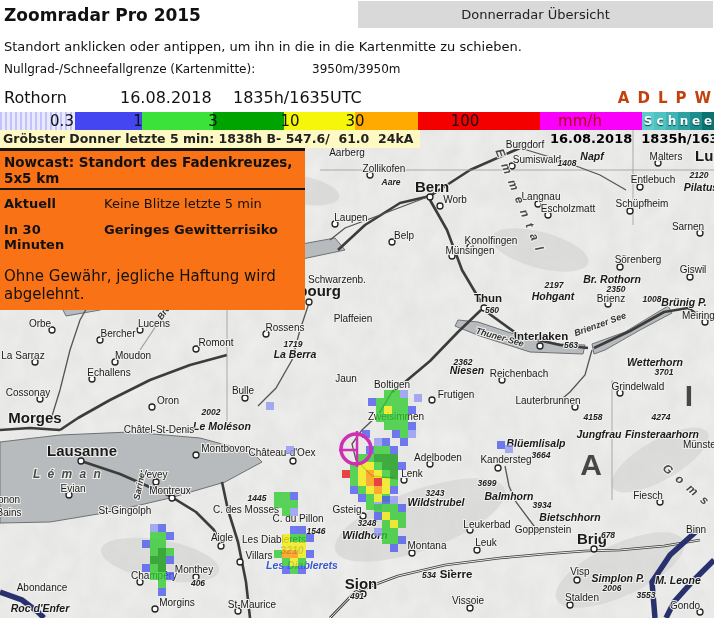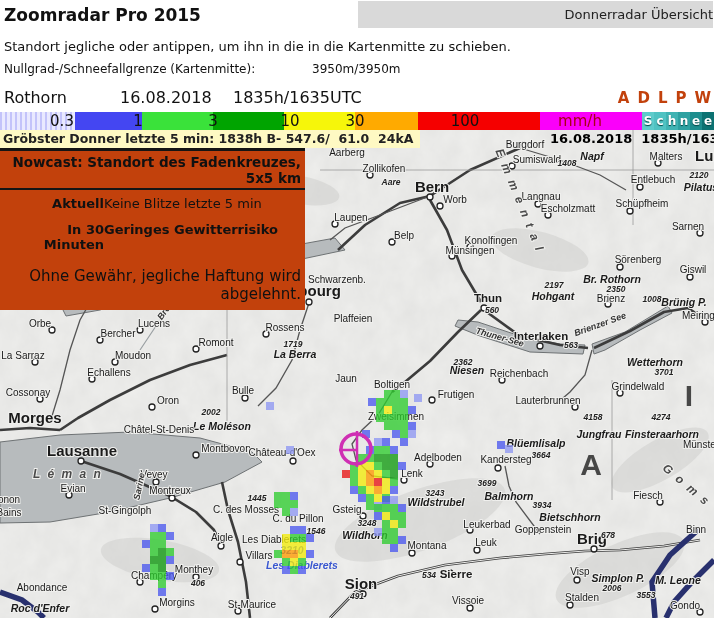--- a/index.html
+++ b/index.html
@@ -1,21 +1,21 @@
 <!DOCTYPE html>
 <html><head>
 <meta charset="utf-8">
 <style>
   html,body{margin:0;padding:0;background:#fff;}
   body{width:714px;height:618px;overflow:hidden;font-family:"DejaVu Sans",sans-serif;color:#111;position:relative;}
   
   .hdr{position:relative;height:30px;}
   .title{position:absolute;left:4px;top:5px;font-size:17px;font-weight:bold;}
   .ov-btn{position:absolute;left:358px;top:1px;width:355px;height:27px;background:#d9d9d9;
-          text-align:right;line-height:27px;font-size:13px;color:#222;cursor:pointer;}
+          text-align:center;line-height:27px;font-size:13px;color:#222;cursor:pointer;}
   .instr{height:28px;font-size:13px;padding:9px 0 0 4px;box-sizing:border-box;}
   .row-freeze{position:relative;height:29px;font-size:12px;}
   .row-freeze .lbl{position:absolute;left:4px;top:4px;}
   .row-freeze .val{position:absolute;left:312px;top:4px;}
   .row-zoom{position:relative;height:25px;font-size:16px;}
   .row-zoom .zl{position:absolute;left:4px;top:1px;}
   .row-zoom .zd{position:absolute;left:120px;top:1px;}
   .row-zoom .zt{position:absolute;left:233px;top:1px;}
   .toggles{position:absolute;right:3px;top:2px;font-size:15px;font-weight:bold;letter-spacing:0;}
   .toggles span{margin-left:8px;}
@@ -60,21 +60,21 @@
   #mapsvg .rv{stroke:#9aa0a2;stroke-width:1.2;fill:none;}
 </style>
 </head>
 <body>
 
 <div class="hdr">
   <span class="title">Zoomradar Pro 2015</span>
   <div class="ov-btn">Donnerradar Übersicht</div>
 </div>
 
-<div class="instr">Standort jegliche oder antippen, um ihn in die in die Kartenmitte zu schieben.</div>
+<div class="instr">Standort anklicken oder antippen, um ihn in die in die Kartenmitte zu schieben.</div>
 
 <div class="row-freeze">
   <span class="lbl">Nullgrad-/Schneefallgrenze (Kartenmitte):</span>
   <span class="val">3950m/3950m</span>
 </div>
 
 <div class="row-zoom">
   <span class="zl">Rothorn</span>
   <span class="zd">16.08.2018</span>
   <span class="zt">1835h/1635UTC</span>
@@ -515,21 +515,21 @@
       <rect x="414" y="264" width="8" height="8" fill="#8e97f2" opacity="0.78"></rect>
       <rect x="266" y="272" width="8" height="8" fill="#8e97f2" opacity="0.78"></rect>
       <rect x="362" y="300" width="8" height="8" fill="#4b59ee" opacity="0.78"></rect>
       <rect x="286" y="316" width="8" height="8" fill="#8e97f2" opacity="0.78"></rect>
       <circle cx="356" cy="319" r="15" fill="none" stroke="#cf2fb3" stroke-width="3.5"></circle>
       <line x1="357" y1="301" x2="357" y2="337" stroke="#cf2fb3" stroke-width="2.5"></line>
       <line x1="339" y1="320" x2="358" y2="320" stroke="#cf2fb3" stroke-width="2.5"></line>
     </svg>
   <div class="pinkbar" style="background: #fef9c3;">Gröbster Donner letzte 5 min: 1838h B- 547.6/  61.0  24kA</div>
   <div class="mapdate">16.08.2018  1835h/1635UTC</div>
-  <div class="nowcast" style="background: #c2410c; text-align: right;">
+  <div class="nowcast" style="background: #f97316;">
     <div class="nc-head">Nowcast: Standort des Fadenkreuzes, 5x5 km</div>
     <div class="nc-row">
       <span class="l">Aktuell</span>
       <span class="v">Keine Blitze letzte 5 min</span>
     </div>
     <div class="nc-row b2">
       <span class="l">In 30 Minuten</span>
       <span class="v">Geringes Gewitterrisiko</span>
     </div>
     <div class="nc-disc">Ohne Gewähr, jegliche Haftung wird abgelehnt.</div>

